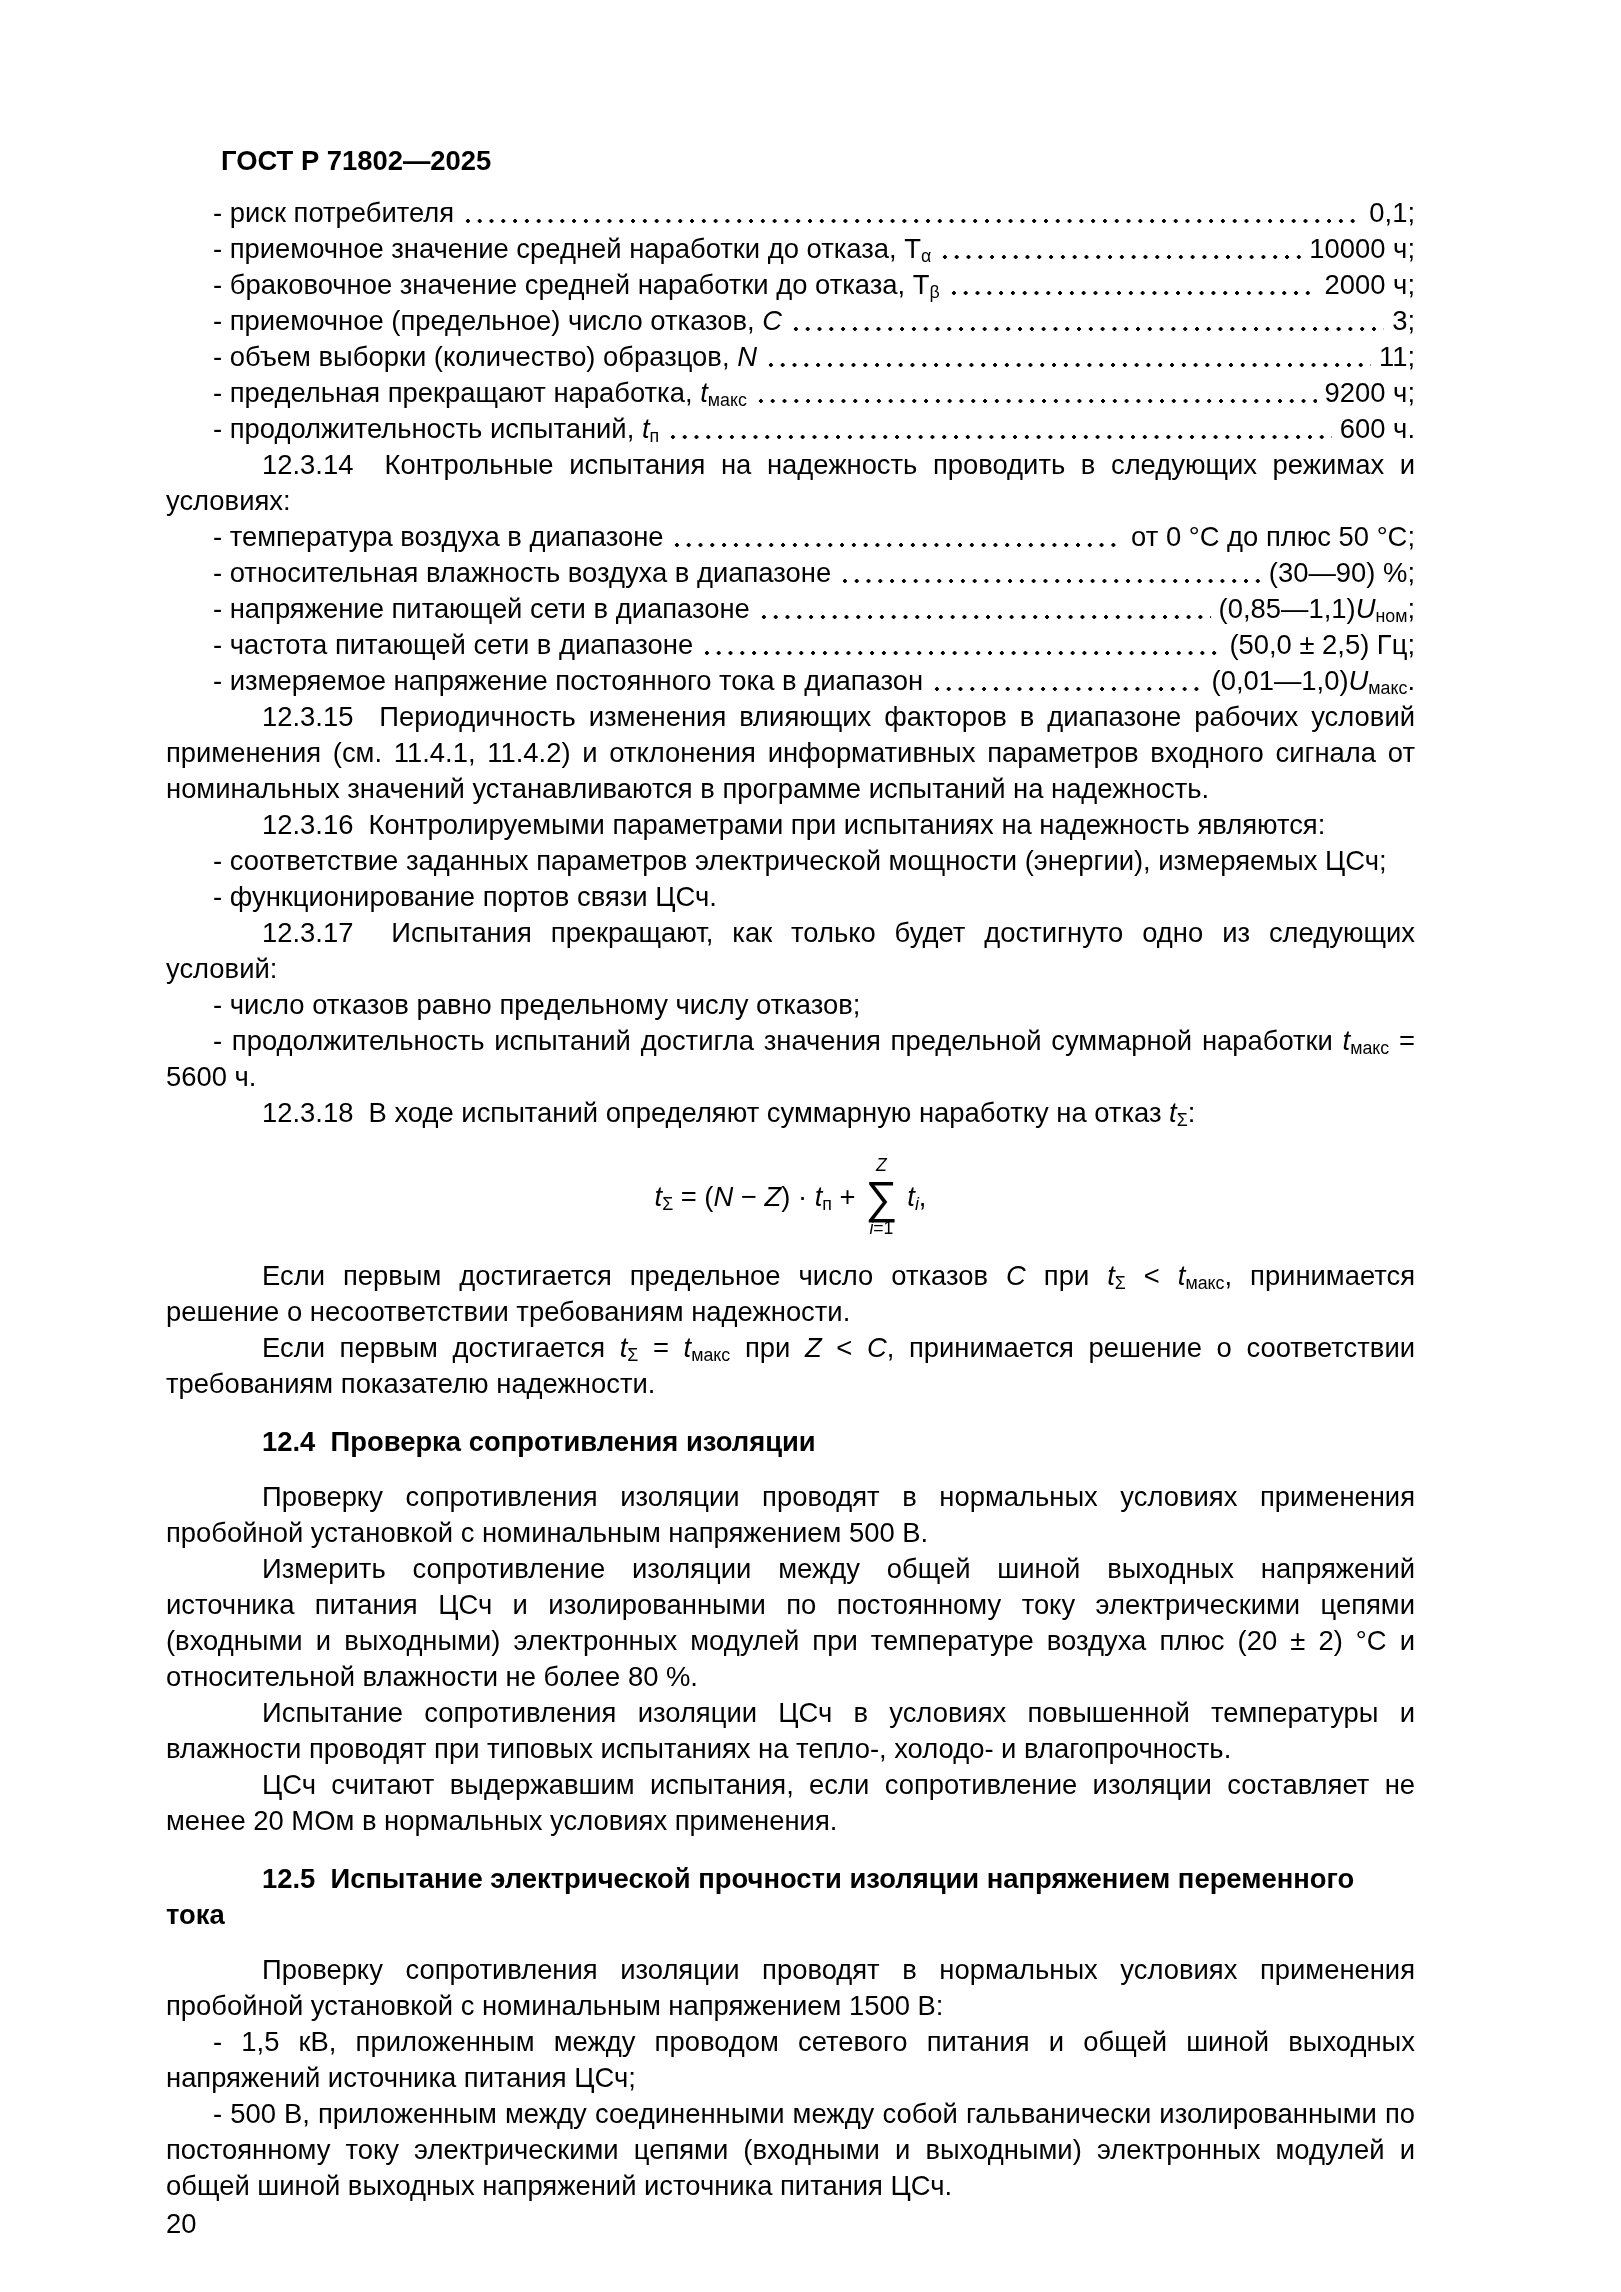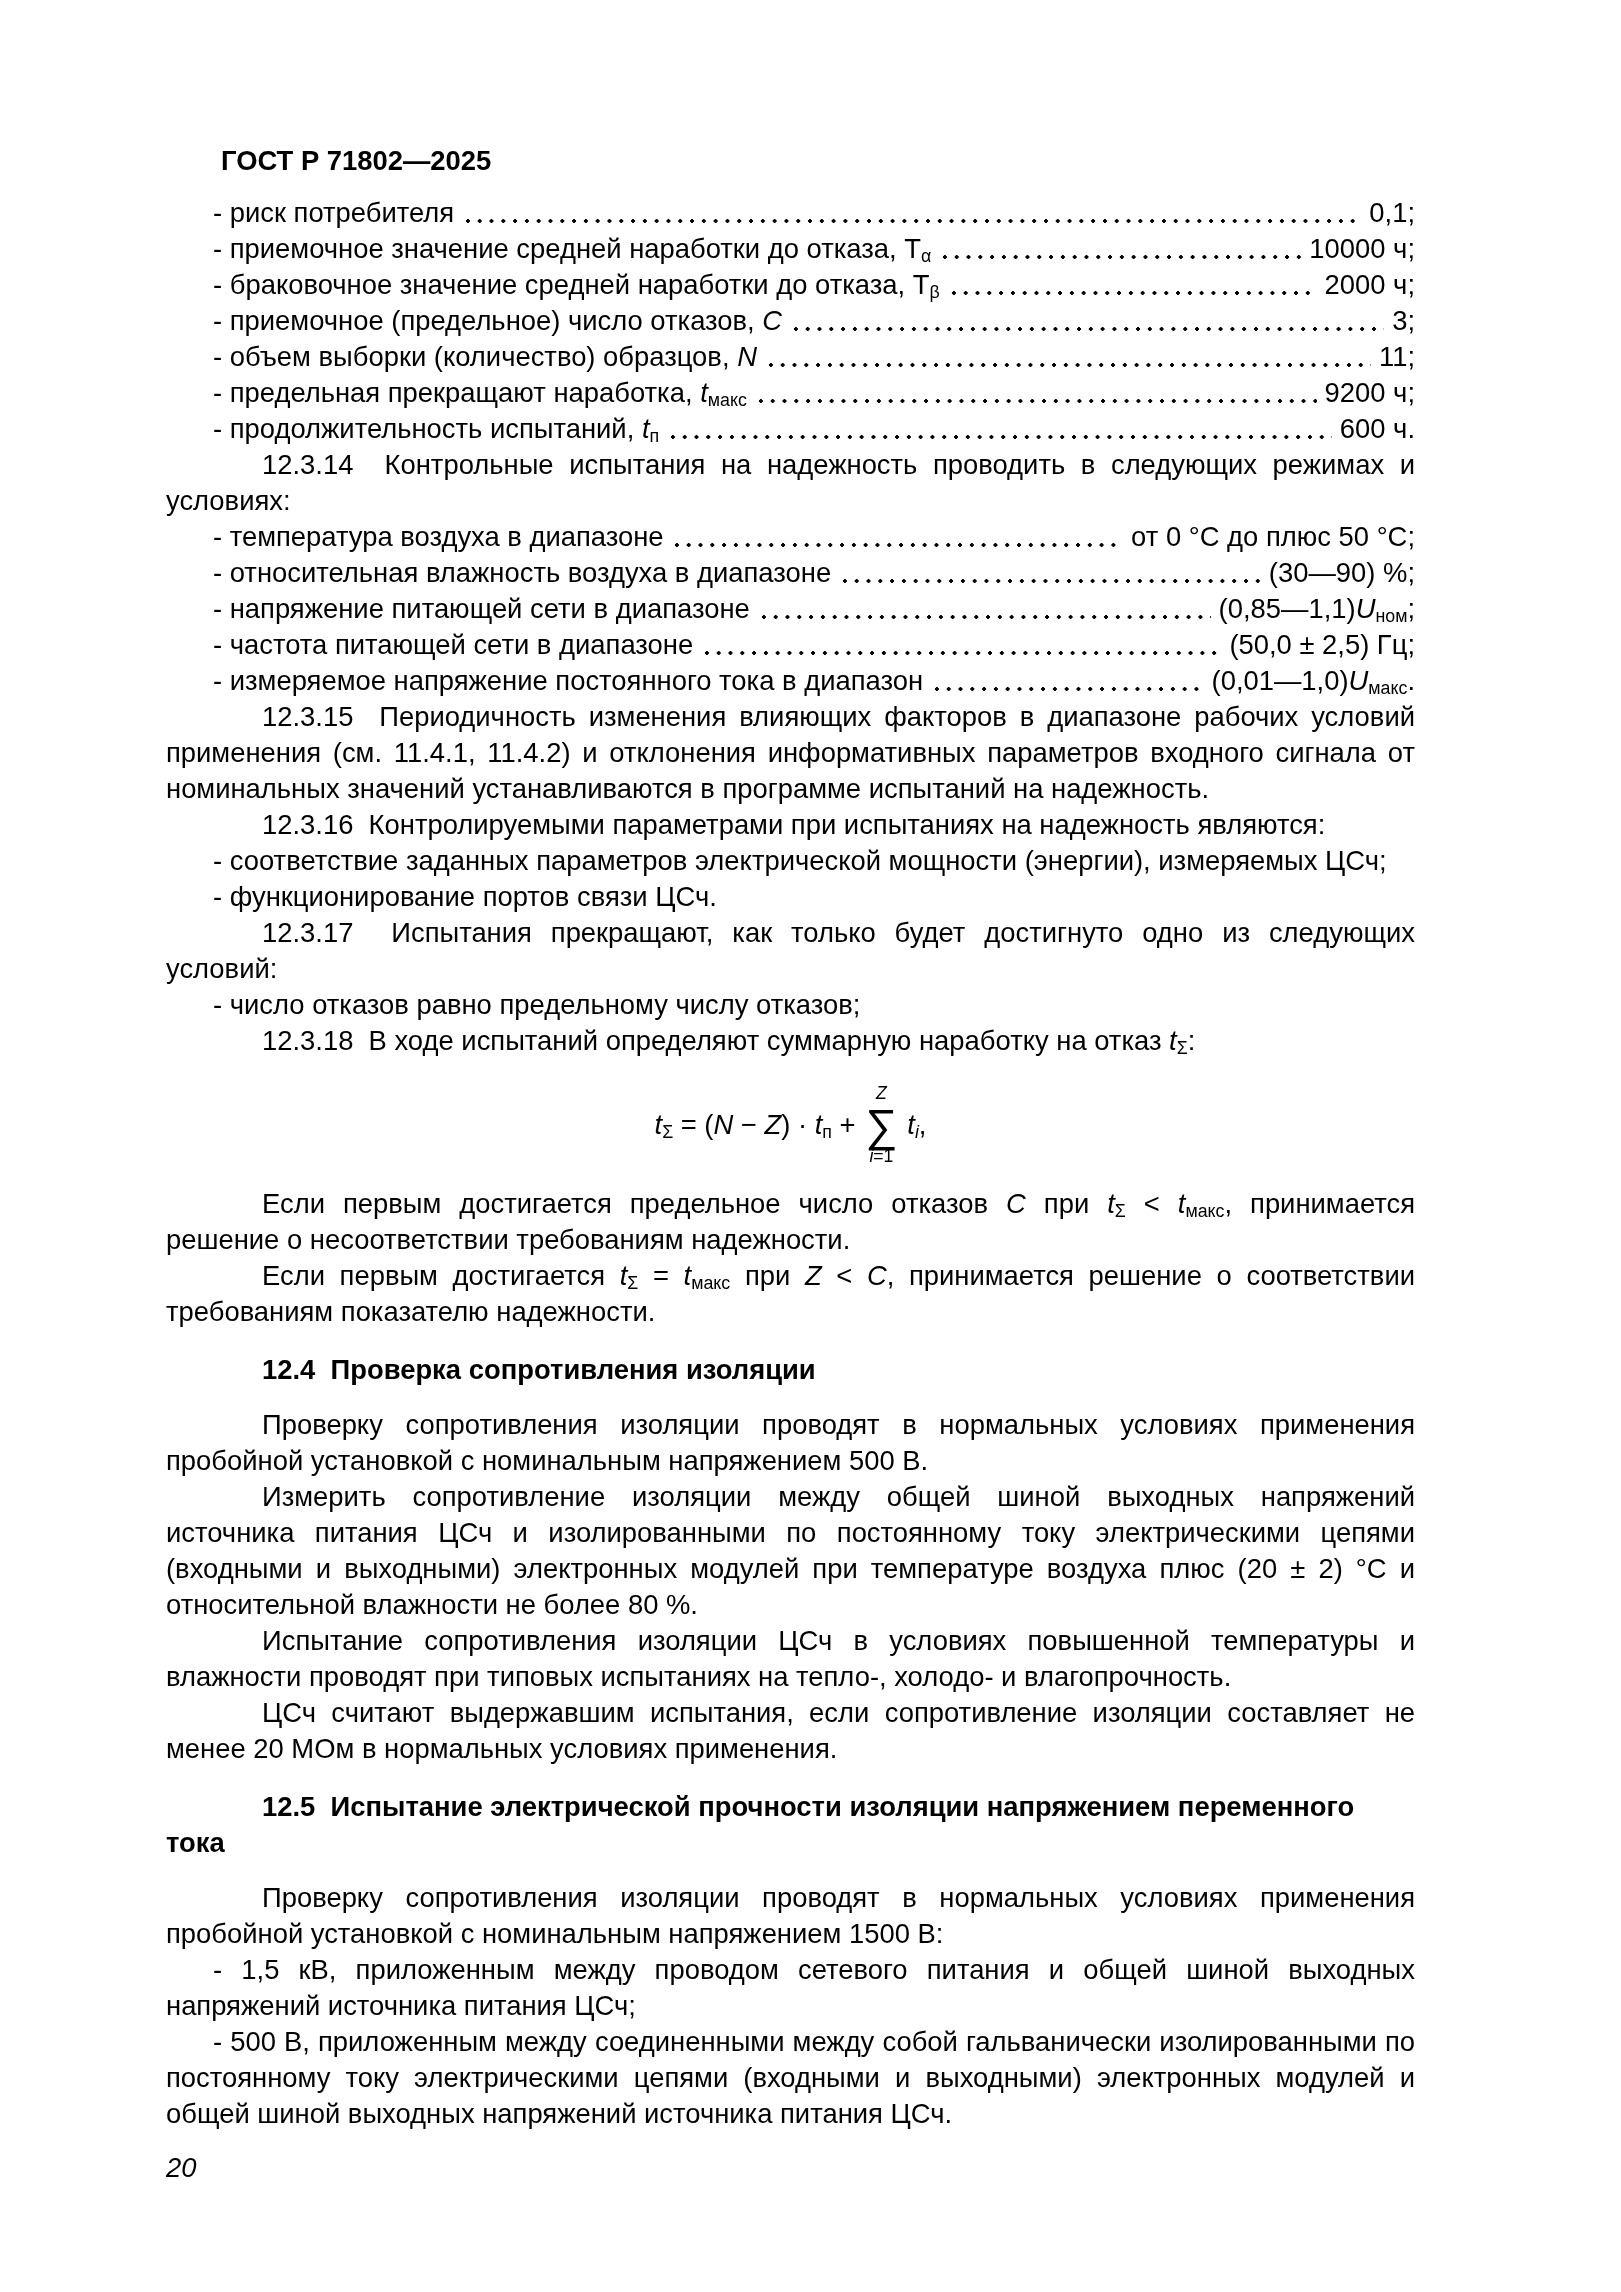--- a/index.html
+++ b/index.html
@@ -38,21 +38,21 @@
     background-repeat:repeat-x;
   }
   .it  { font-style:italic; }
   .sub { font-size:0.65em; vertical-align:-0.22em; line-height:0; }
   .formula-wrap { text-align:center; margin:25.5px 0 19.6px; }
   .formula { display:inline-flex; align-items:center; }
   .sigma { display:inline-flex; flex-direction:column; align-items:center; line-height:1; margin:0 9.8px; }
   .sigma-top { font-size:17.6px; line-height:19.6px; }
   .sigma-sym { font-size:45px; line-height:43px; }
   .sigma-bot { font-size:17.6px; line-height:19.6px; }
-  .page-num { margin-top:18px;font-style:italic; }
+  .page-num { margin-top:2px; }
 </style>
 </head>
 <body>
 
 <div class="page">
 
   <div class="doc-header">ГОСТ Р 71802—2025</div>
 
   <div>
     <div class="dotline">
@@ -121,20 +121,21 @@
       <span class="dl-value"><span>(0,01—1,0)</span><span class="it">U</span><span class="sub">макс</span><span>.</span></span>
     </div>
   </div>
 
   <p class="para"><span>12.3.15&nbsp; Периодичность изменения влияющих факторов в диапазоне рабочих условий применения (см. 11.4.1, 11.4.2) и отклонения информативных параметров входного сигнала от номинальных значений устанавливаются в программе испытаний на надежность.</span></p>
   <p class="para"><span>12.3.16&nbsp; Контролируемыми параметрами при испытаниях на надежность являются:</span></p>
   <p class="dash"><span>- соответствие заданных параметров электрической мощности (энергии), измеряемых ЦСч;</span></p>
   <p class="dash"><span>- функционирование портов связи ЦСч.</span></p>
   <p class="para"><span>12.3.17&nbsp; Испытания прекращают, как только будет достигнуто одно из следующих условий:</span></p>
   <p class="dash"><span>- число отказов равно предельному числу отказов;</span></p>
+  <p class="dash"><span>- продолжительность испытаний достигла значения предельной суммарной наработки </span><span class="it">t</span><span class="sub">макс</span><span> = 5600 ч.</span></p>
   <p class="para"><span>12.3.18&nbsp; В ходе испытаний определяют суммарную наработку на отказ </span><span class="it">t</span><span class="sub">Σ</span><span>:</span></p>
 
   <div class="formula-wrap">
     <span class="formula">
         <span><span class="it">t</span><span class="sub">Σ</span><span> = (</span><span class="it">N</span><span> − </span><span class="it">Z</span><span>) · </span><span class="it">t</span><span class="sub">п</span><span> +</span></span>
         <span class="sigma">
           <span class="sigma-top"><span class="it">Z</span></span>
           <span class="sigma-sym">∑</span>
           <span class="sigma-bot"><span class="it">i</span><span>=1</span></span>
         </span>

